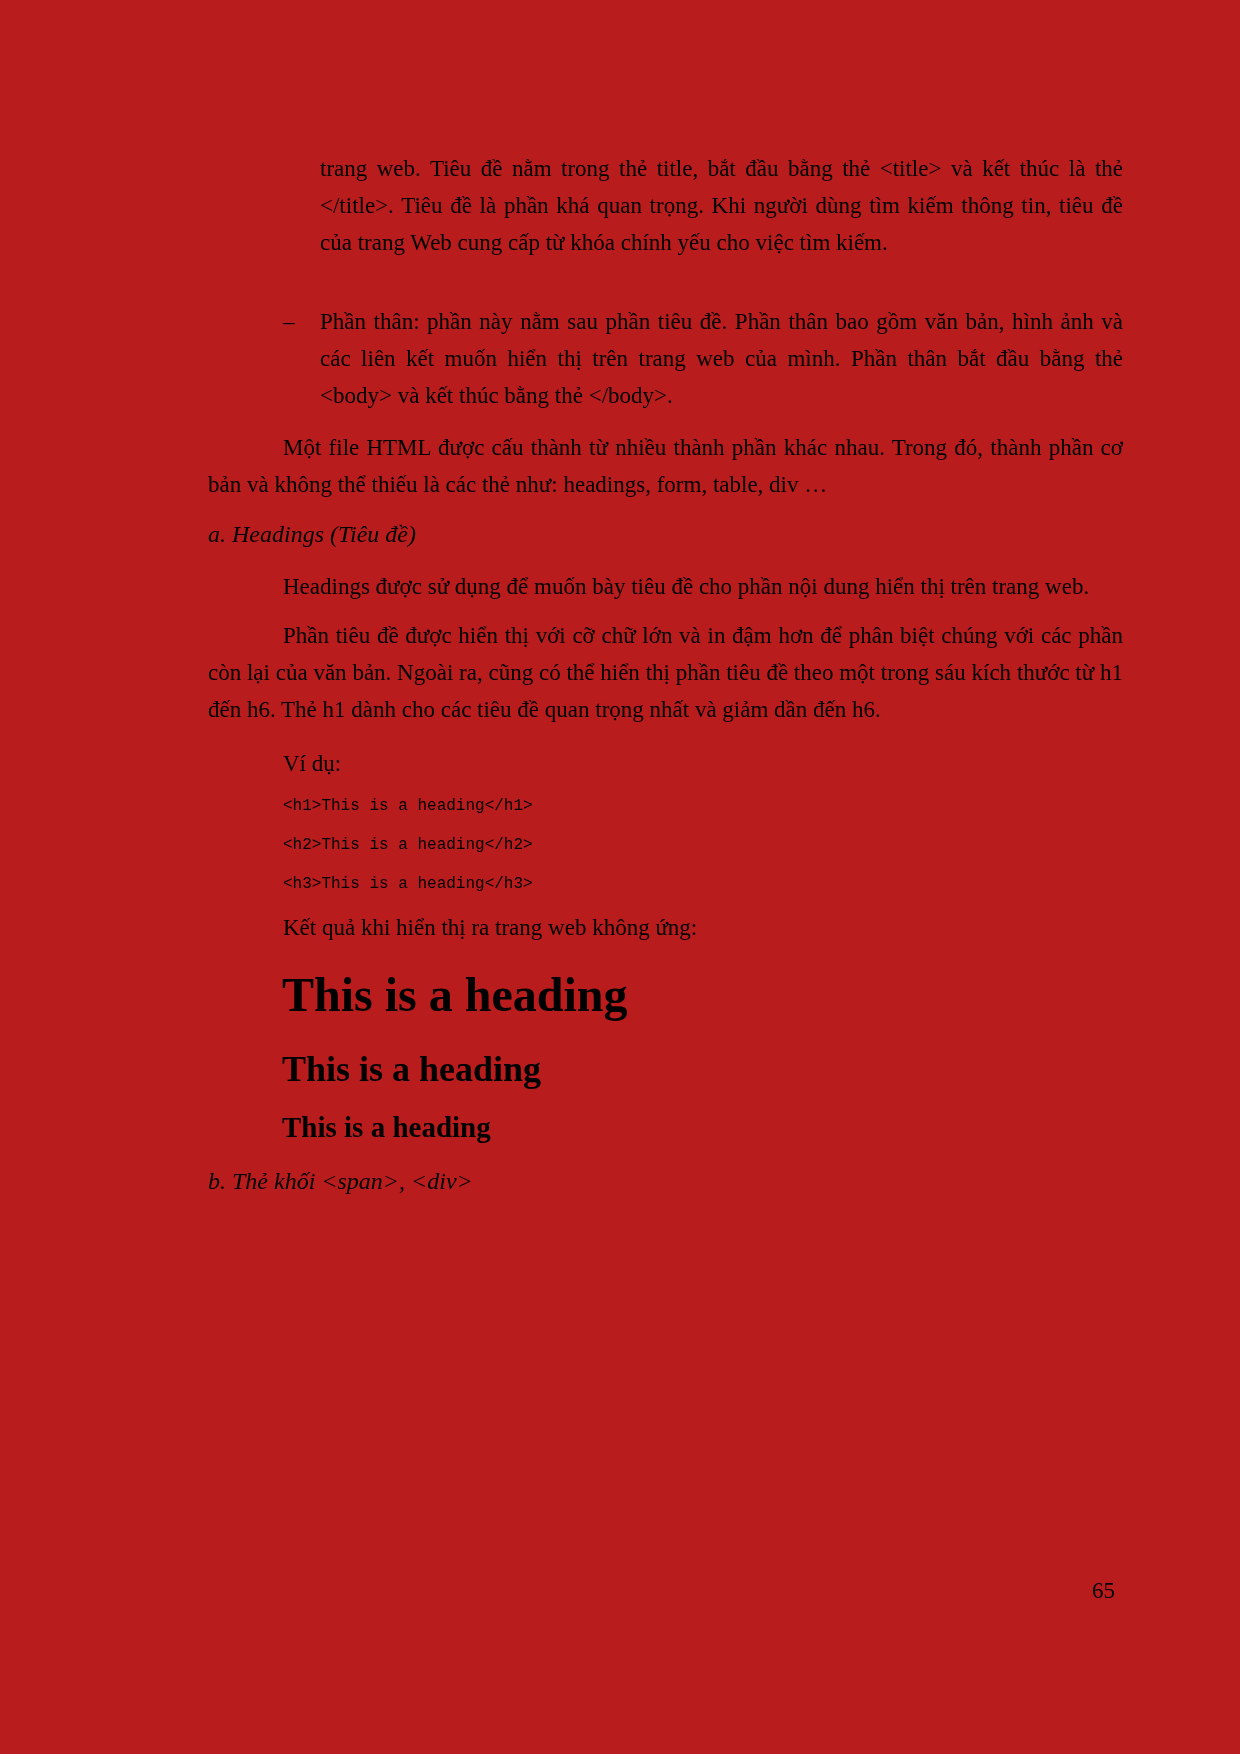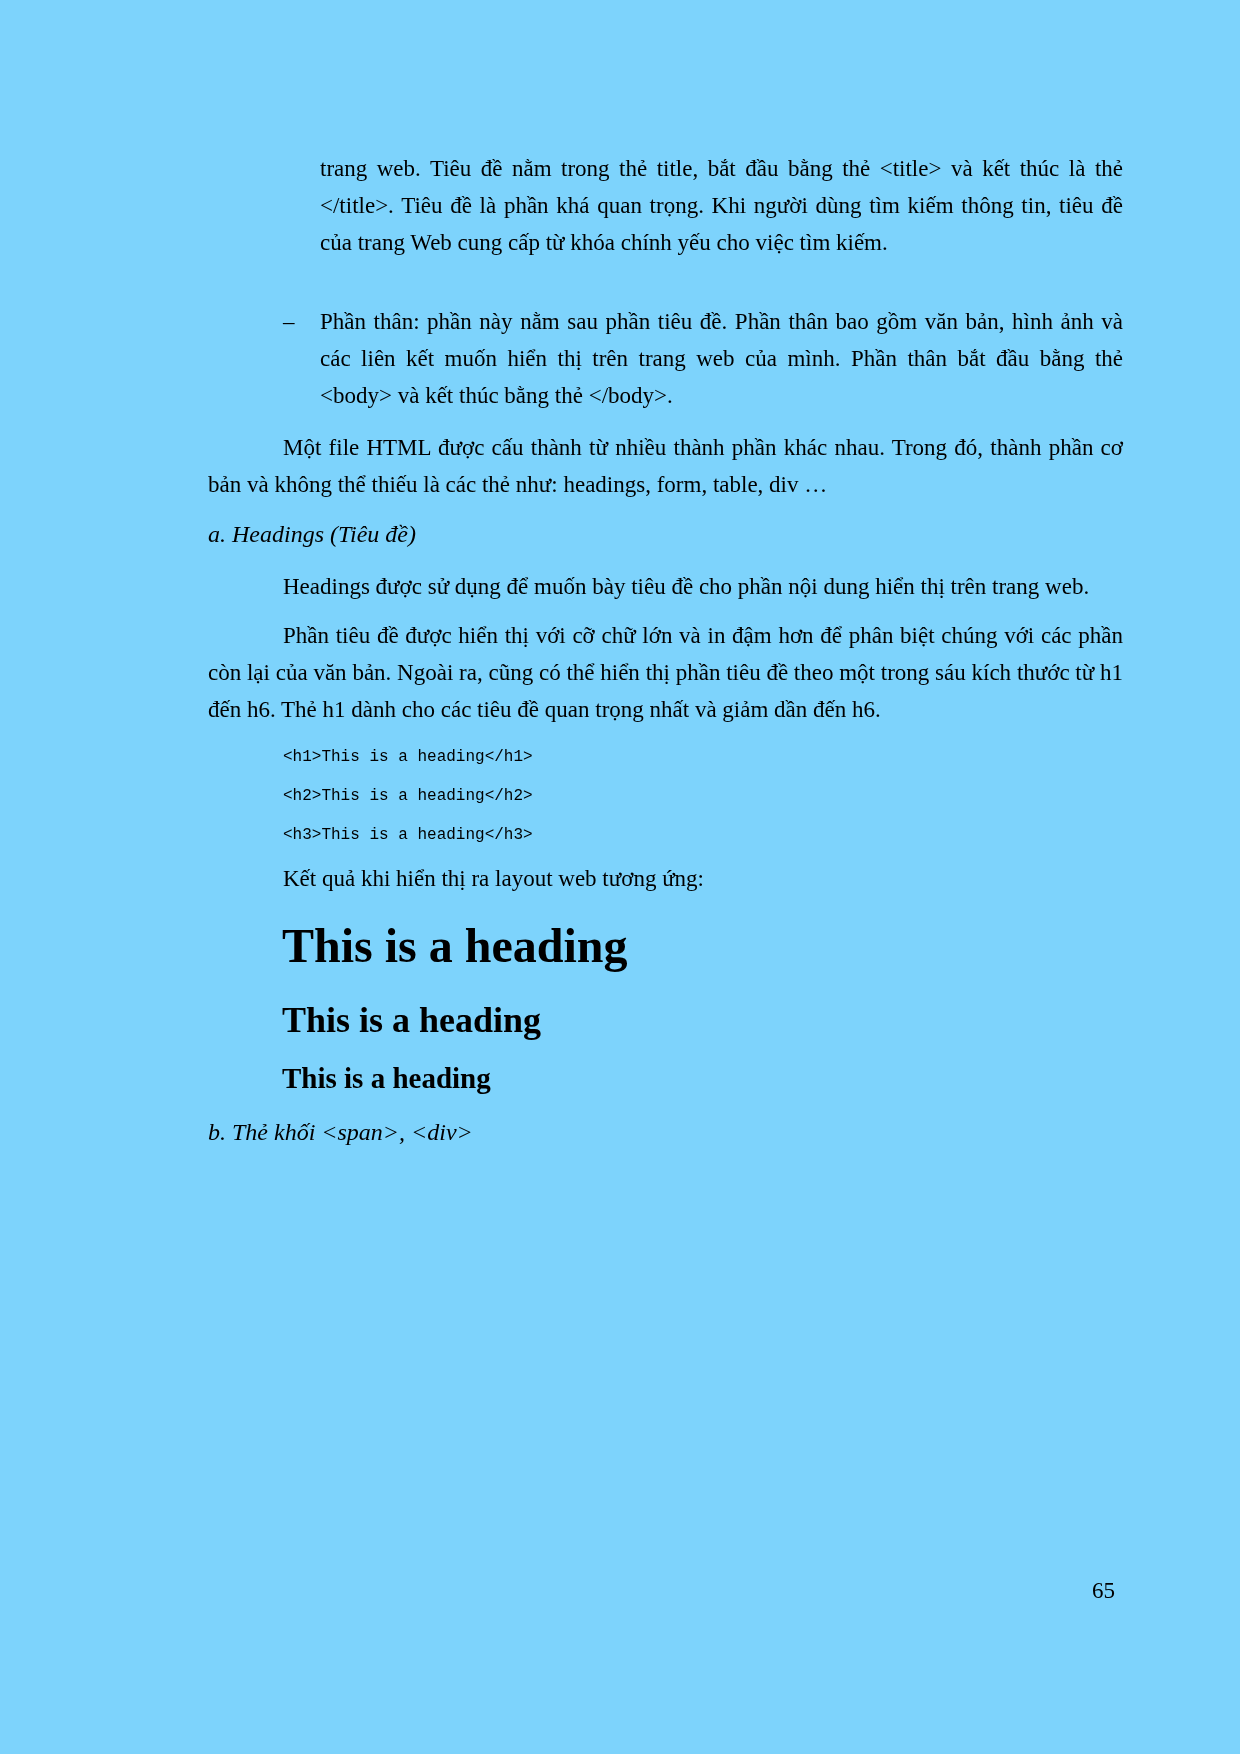--- a/index.html
+++ b/index.html
@@ -11,21 +11,21 @@
     width: 1240px;
     height: 1754px;
     position: relative;
     overflow: hidden;
     color: #000000;
     font-family: "Liberation Serif", "DejaVu Serif", serif;
   }
   .page {
     position: absolute;
     inset: 0;
-    background: #7dd3fc;
+    background: #b91c1c;
   }
   .content {
     position: absolute;
     left: 208px;
     top: 0;
     width: 915px;
     padding-top: 150px;
     font-size: 23px;
     line-height: 37px;
   }
@@ -124,28 +124,29 @@
 
 
     <p class="para intro-para">Một file HTML được cấu thành từ nhiều thành phần khác nhau. Trong đó, thành phần cơ bản và không thể thiếu là các thẻ như: headings, form, table, div …</p>
 
     <h3 class="subhead subhead-a">a. Headings (Tiêu đề)</h3>
 
     <p class="para p-indent p-headings">Headings được sử dụng để muốn bày tiêu đề cho phần nội dung hiển thị trên trang web.</p>
 
     <p class="para p-indent p-sizes">Phần tiêu đề được hiển thị với cỡ chữ lớn và in đậm hơn để phân biệt chúng với các phần còn lại của văn bản. Ngoài ra, cũng có thể hiển thị phần tiêu đề theo một trong sáu kích thước từ h1 đến h6. Thẻ h1 dành cho các tiêu đề quan trọng nhất và giảm dần đến h6.</p>
 
+    <p class="label-line">Ví dụ:</p>
 
     <div class="code-block">
       <div class="code-line">&lt;h1&gt;This is a heading&lt;/h1&gt;</div>
       <div class="code-line">&lt;h2&gt;This is a heading&lt;/h2&gt;</div>
       <div class="code-line">&lt;h3&gt;This is a heading&lt;/h3&gt;</div>
     </div>
 
-    <p class="ket-qua">Kết quả khi hiển thị ra layout web tương ứng:</p>
+    <p class="ket-qua">Kết quả khi hiển thị ra trang web không ứng:</p>
 
     <div class="render-h1">This is a heading</div>
 
     <div class="render-h2">This is a heading</div>
 
     <div class="render-h3">This is a heading</div>
 
     <h3 class="subhead subhead-b">b. Thẻ khối &lt;span&gt;, &lt;div&gt;</h3>
 
 

